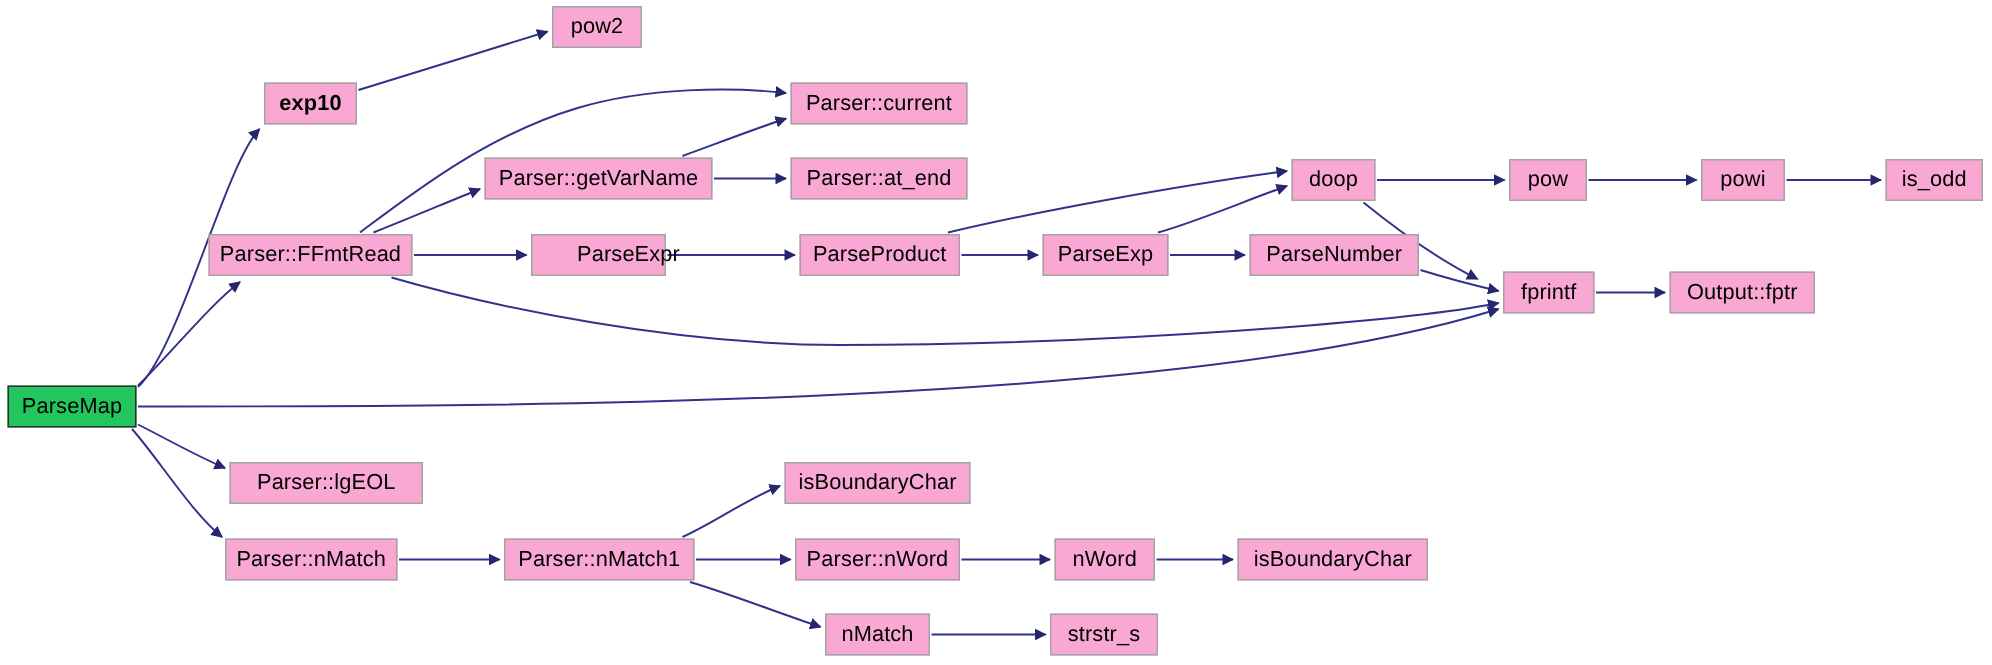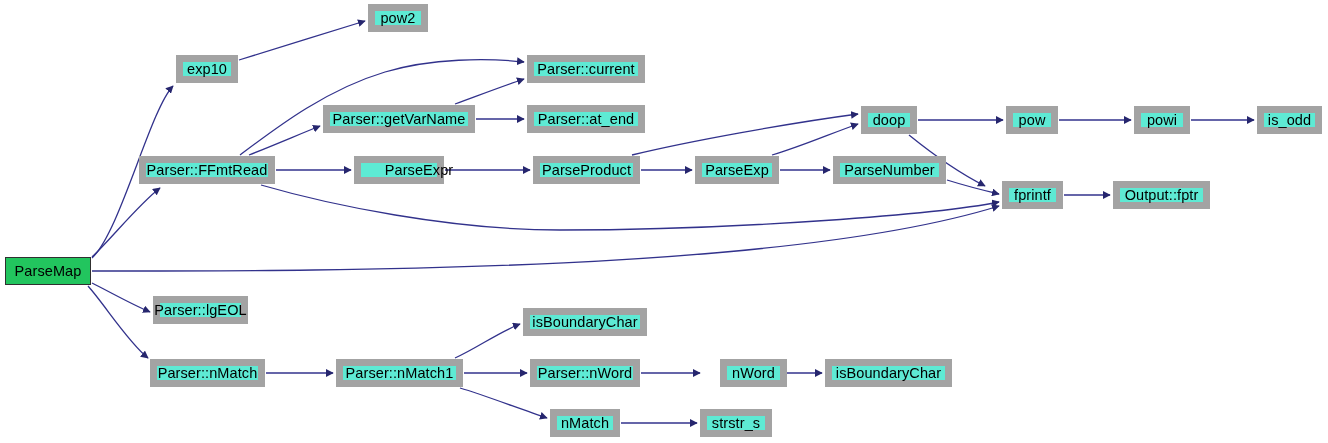--- a/index.html
+++ b/index.html
@@ -19,22 +19,22 @@
     position: absolute;
     left: 0;
     top: 0;
     width: 1328px;
     height: 443px;
     pointer-events: none;
   }
   .node {
     position: absolute;
     box-sizing: border-box;
-    border: 7px solid #a3a3a3;
-    background: #5eead4;
+    border: 1px solid #a3a3a3;
+    background: #f9a8d4;
     color: #000000;
     font-size: 14.5px;
     line-height: 1;
     display: flex;
     align-items: center;
     justify-content: center;
     white-space: nowrap;
     letter-spacing: 0.1px;
   }
   .node.current {
@@ -85,21 +85,21 @@
         <path d="M 621,423 L 697,423" fill="none" stroke="#32328c" stroke-width="1.3" marker-end="url(#arrow)"></path>
       </g>
   </svg>
   <div id="node-layer">
       <div class="node current" style="left: 5px; top: 257px; width: 86px; height: 28px;">
         <span>ParseMap</span>
       </div>
       <div class="node" style="left: 368px; top: 4px; width: 60px; height: 28px;">
         <span>pow2</span>
       </div>
-      <div class="node" style="left: 176px; top: 55px; width: 62px; height: 28px;">
+      <div class="node" style="left: 176px; top: 55px; width: 62px; height: 28px; font-weight: bold;">
         <span>exp10</span>
       </div>
       <div class="node" style="left: 527px; top: 55px; width: 118px; height: 28px;">
         <span>Parser::current</span>
       </div>
       <div class="node" style="left: 323px; top: 105px; width: 152px; height: 28px;">
         <span>Parser::getVarName</span>
       </div>
       <div class="node" style="left: 527px; top: 105px; width: 118px; height: 28px;">
         <span>Parser::at_end</span>
@@ -130,36 +130,36 @@
       </div>
       <div class="node" style="left: 833px; top: 156px; width: 113px; height: 28px;">
         <span>ParseNumber</span>
       </div>
       <div class="node" style="left: 1002px; top: 181px; width: 61px; height: 28px;">
         <span>fprintf</span>
       </div>
       <div class="node" style="left: 1113px; top: 181px; width: 97px; height: 28px;">
         <span>Output::fptr</span>
       </div>
-      <div class="node" style="left: 153px; top: 296px; width: 95px; height: 28px;">
+      <div class="node" style="left: 153px; top: 308px; width: 129px; height: 28px;">
         <span>Parser::lgEOL</span>
       </div>
       <div class="node" style="left: 523px; top: 308px; width: 124px; height: 28px;">
         <span>isBoundaryChar</span>
       </div>
       <div class="node" style="left: 150px; top: 359px; width: 115px; height: 28px;">
         <span>Parser::nMatch</span>
       </div>
       <div class="node" style="left: 336px; top: 359px; width: 127px; height: 28px;">
         <span>Parser::nMatch1</span>
       </div>
       <div class="node" style="left: 530px; top: 359px; width: 110px; height: 28px;">
         <span>Parser::nWord</span>
       </div>
-      <div class="node" style="left: 703px; top: 359px; width: 67px; height: 28px; margin-left: 17px;">
+      <div class="node" style="left: 703px; top: 359px; width: 67px; height: 28px;">
         <span>nWord</span>
       </div>
       <div class="node" style="left: 825px; top: 359px; width: 127px; height: 28px;">
         <span>isBoundaryChar</span>
       </div>
       <div class="node" style="left: 550px; top: 409px; width: 70px; height: 28px; align-items: center;">
         <span>nMatch</span>
       </div>
       <div class="node" style="left: 700px; top: 409px; width: 72px; height: 28px;">
         <span>strstr_s</span>

